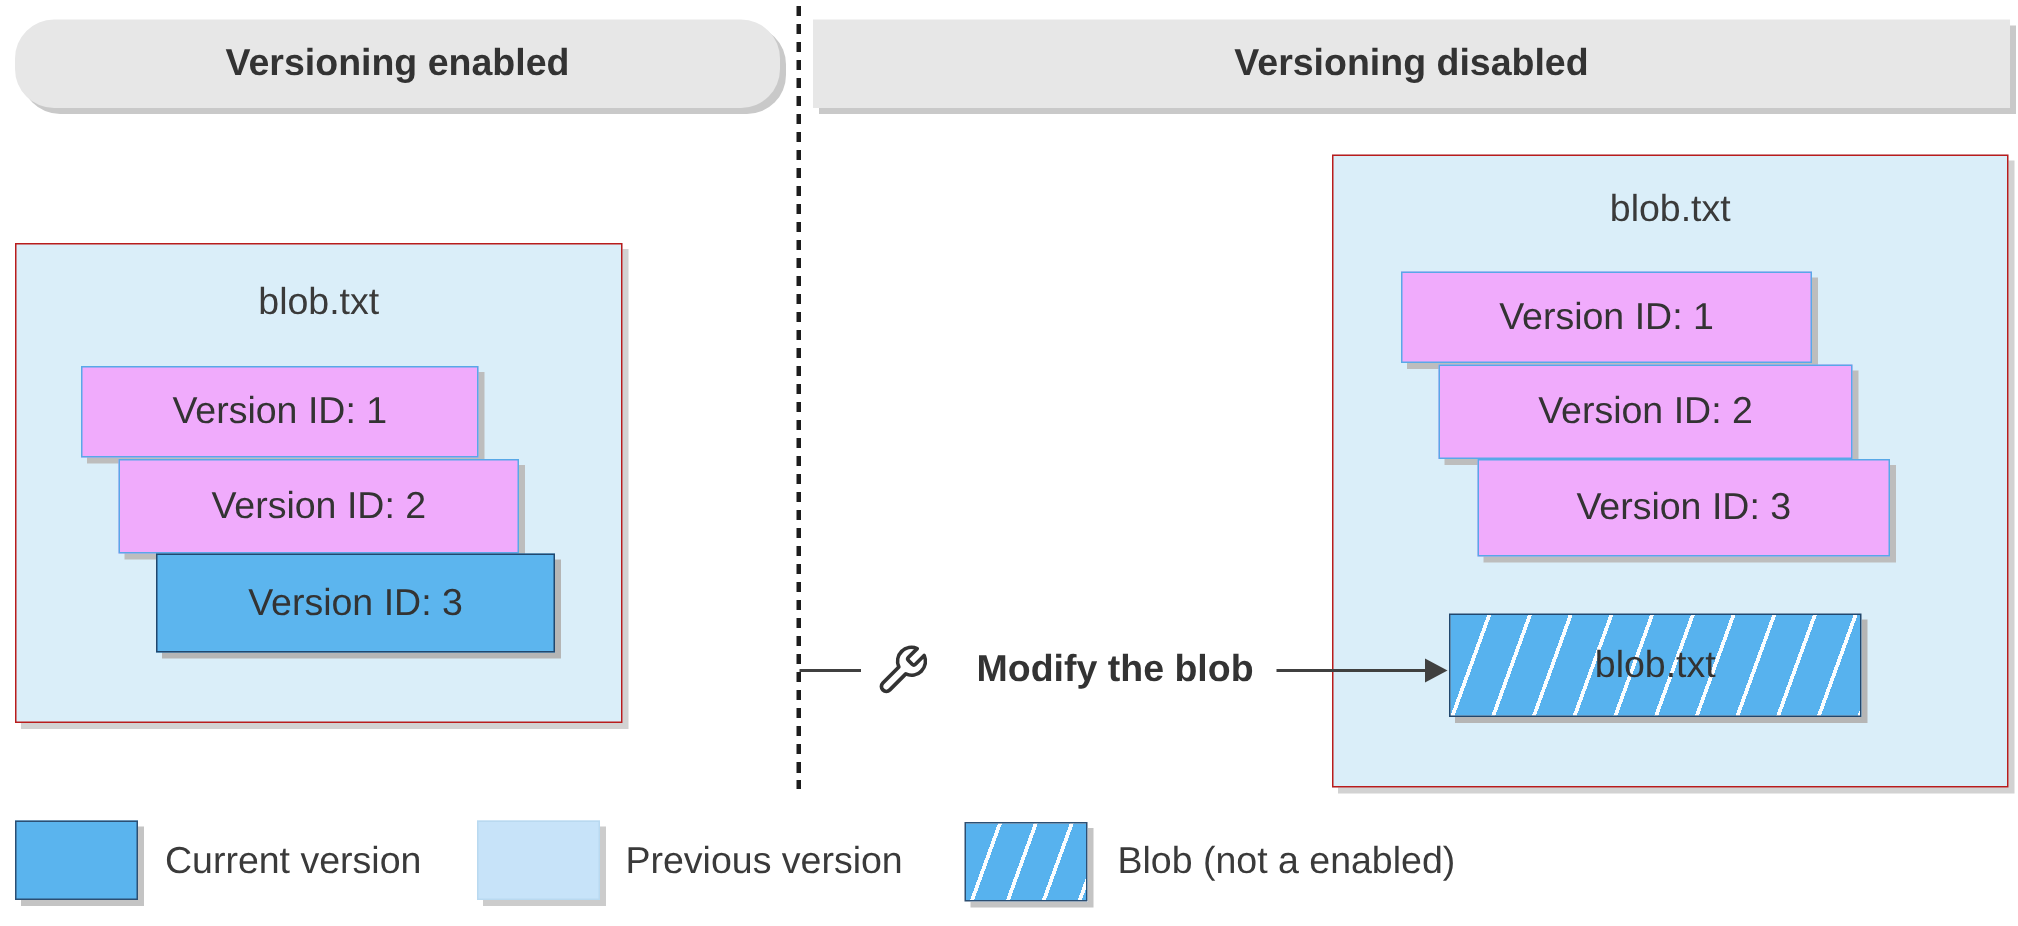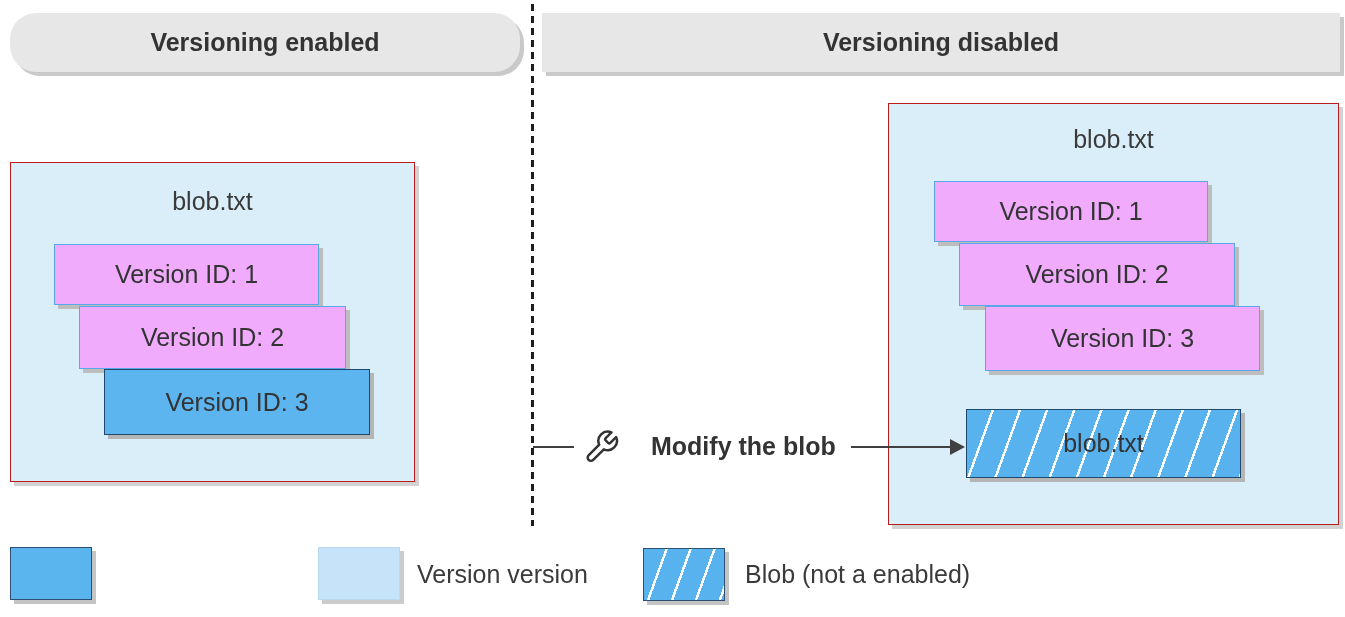--- a/index.html
+++ b/index.html
@@ -117,20 +117,21 @@
 
   <div class="conn-line" style="left:533px; top:446px; width:41px;"></div>
   <svg class="wrench" style="left:583px; top:426px;" width="37" height="42" viewBox="0 0 24 24">
     <path d="M14.7 6.3a1 1 0 0 0 0 1.4l1.6 1.6a1 1 0 0 0 1.4 0l3.77-3.77a6 6 0 0 1-7.94 7.94l-6.91 6.91a2.12 2.12 0 0 1-3-3l6.91-6.91a6 6 0 0 1 7.94-7.94l-3.76 3.76z" fill="none" stroke="#333333" stroke-width="1.6" stroke-linecap="round" stroke-linejoin="round"></path>
   </svg>
   <div class="action-label" style="left:627px; top:432px;margin-left:24px;">Modify the blob</div>
   <div class="conn-line" style="left:851px; top:446px; width:101px;"></div>
   <div class="arrow-head" style="left:950px; top:439px;"></div>
 
   <div class="swatch sw-cur" style="left:10px; top:547px;"></div>
+  <div class="legend-label" style="left:110px; top:560px;">Current version</div>
 
   <div class="swatch sw-prev" style="left:318px; top:547px;"></div>
-  <div class="legend-label" style="left:417px; top:560px;">Version version</div>
+  <div class="legend-label" style="left:417px; top:560px;">Previous version</div>
 
   <div class="swatch sw-blob" style="left:643px; top:548px;"></div>
   <div class="legend-label" style="left:745px; top:560px;">Blob (not a enabled)</div>
 
 </div>
 
 </body></html>

